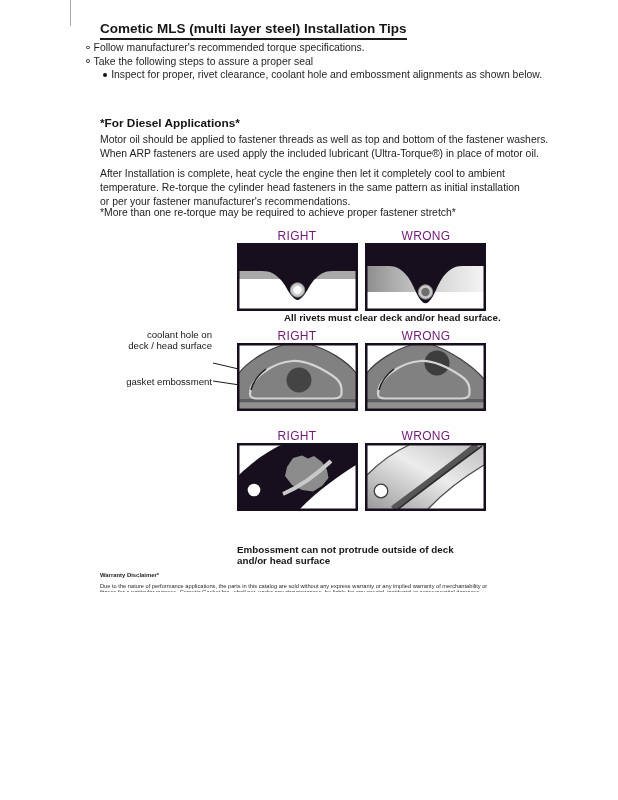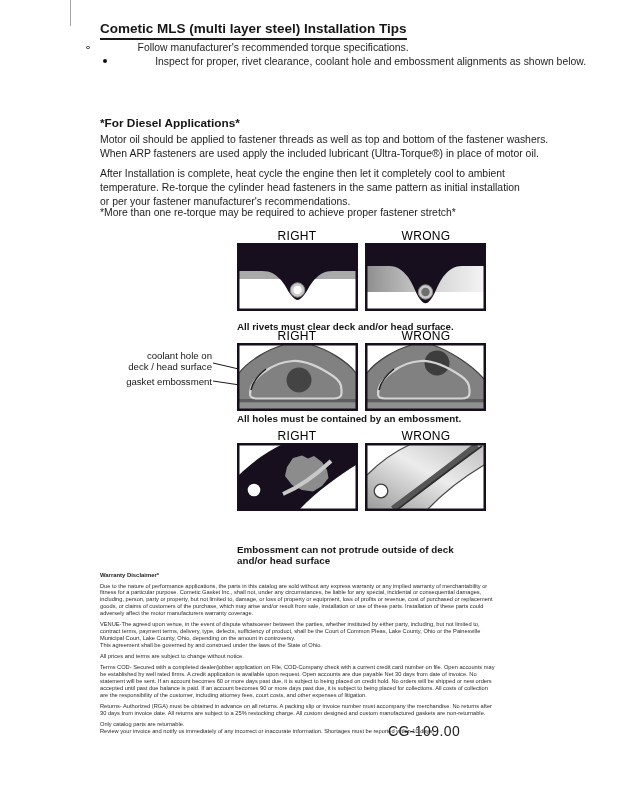--- a/index.html
+++ b/index.html
@@ -1,52 +1,52 @@
 <!DOCTYPE html>
 <html><head>
 <meta charset="utf-8">
 <style>
   * { margin:0; padding:0; box-sizing:border-box; }
   html,body { background:#fff; }
   body { font-family:"Liberation Sans","DejaVu Sans",sans-serif; color:#1f1f1f; }
-  .page { position:relative; width:618px; height:800px; background:#ffffff; overflow:hidden; }
+  .page { position:relative; width:618px; height:592px; background:#ffffff; overflow:hidden; }
 
   .edge-mark { position:absolute; left:70px; top:0; width:1px; height:26px; background:#a5a5a5; }
 
   .title { position:absolute; left:100px; top:21px; font-size:13.5px; font-weight:bold;
            color:#161616; padding-bottom:2px; border-bottom:2px solid #1a1a1a; display:inline-block; }
 
   .tips { position:absolute; left:86px; top:41px; list-style:none; font-size:10.4px; line-height:13.6px; }
-  .tips li { display:flex; align-items:flex-start;gap:44px; }
+  .tips li { display:flex; align-items:flex-start; }
   .tips li.sub { margin-left:17px; }
   .marker { flex:0 0 auto; margin:4.6px 4px 0 0; width:3.6px; height:3.6px; border-radius:50%; }
   .marker.open { border:1px solid #2b2b2b; }
   .marker.filled { width:4.2px; height:4.2px; background:#111; }
 
   .h2 { position:absolute; left:100px; top:116px; font-size:11.8px; font-weight:bold; color:#141414; }
   .body-p { position:absolute; left:100px; font-size:10.4px; line-height:14px; white-space:pre-line; color:#1d1d1d; }
   #para1 { top:133px; }
   #para2 { top:167px; }
   #note  { top:206px; }
 
-  .rw-label { position:absolute; width:120px; text-align:center; font-size:12px; letter-spacing:0.3px; color:#000000; }
+  .rw-label { position:absolute; width:120px; text-align:center; font-size:12px; letter-spacing:0.3px; color:#701a75; }
   .col-l { left:237px; } .col-r { left:366px; }
   .row1-lab { top:229px; } .row2-lab { top:329px; } .row3-lab { top:429px; }
 
   .dbox { position:absolute; width:121px; height:68px; }
   .row1-box { top:243px; } .row2-box { top:343px; } .row3-box { top:443px; }
   .box-l { left:237px; } .box-r { left:365px; }
 
   .caption { position:absolute; left:237px; font-size:9.8px; font-weight:bold; line-height:10.8px;
              color:#161616; white-space:pre-line; }
-  #cap1 { top:322px; } #cap2 { top:414px; } #cap3 { top:513px;margin-top:32px; }
+  #cap1 { top:313px;margin-left:47px; } #cap2 { top:414px; } #cap3 { top:513px;margin-top:32px; }
 
   .side-label { position:absolute; left:90px; width:122px; text-align:right; font-size:9.6px;
                 line-height:10.8px; color:#161616; white-space:pre-line; }
-  #side1 { top:351px; } #side2 { top:377px; }
+  #side1 { top:330px; } #side2 { top:377px; }
   .leader { position:absolute; left:210px; top:358px; pointer-events:none; }
 
   .disclaimer { position:absolute; left:100px; top:572px; width:475px; color:#2a2a2a; }
   .d-head { font-size:5.9px; font-weight:bold; margin-bottom:4.5px; color:#1a1a1a; }
   .d-para { font-size:5.7px; line-height:6.9px; margin-bottom:4.3px; white-space:pre-line; }
 
   .page-num { position:absolute; left:388px; top:723px; font-size:14px; letter-spacing:0.4px; color:#222; }
 </style>
 </head>
 <body>
@@ -54,20 +54,24 @@
 <div class="page">
 
   <div class="edge-mark"></div>
 
   <h1 class="title">Cometic MLS (multi layer steel) Installation Tips</h1>
 
   <ul class="tips">
     <li>
       <span class="marker open"></span>
       <span>Follow manufacturer's recommended torque specifications.</span>
+    </li>
+    <li>
+      <span class="marker open"></span>
+      <span>Take the following steps to assure a proper seal</span>
     </li>
     <li class="sub">
       <span class="marker filled"></span>
       <span>Inspect for proper, rivet clearance, coolant hole and embossment alignments as shown below.</span>
     </li>
   </ul>
 
   <h2 class="h2">*For Diesel Applications*</h2>
   <p class="body-p" id="para1">Motor oil should be applied to fastener threads as well as top and bottom of the fastener washers.
 When ARP fasteners are used apply the included lubricant (Ultra-Torque®) in place of motor oil.</p>
@@ -140,21 +144,20 @@
     <path d="M2,2 H46 C32,6 12,17 2,30 Z" fill="#ffffff"></path>
     <path d="M119,2 H68 C85,8 107,22 119,36 Z" fill="#ffffff"></path>
     <path d="M46,2 C32,6 12,17 2,30" stroke="#3f3f3f" stroke-width="1.2" fill="none"></path>
     <path d="M68,2 C85,8 107,22 119,36" stroke="#3f3f3f" stroke-width="1.2" fill="none"></path>
     <circle cx="72" cy="20" r="12.5" fill="#3d3d3d"></circle>
     <path d="M13,51 C13,43 17,37 27,29 C35,23 46,18.5 56,18 C68,17.5 84,25 96,33 C102,37 104.5,41 104.5,46.5 L104.5,50.5 C104.5,54 101,55.5 96,55.5 L20,55.5 C15,55.5 13,54.5 13,51 Z" fill="none" stroke="#d4d4d4" stroke-width="2.2"></path>
     <path d="M14,47 C16,39 21,32 29,26" stroke="#1f1f1f" stroke-width="1.5" fill="none"></path>
     <rect x="1.25" y="1.25" width="118.5" height="65.5" fill="none" stroke="#170f1d" stroke-width="2.5"></rect>
   </svg>
 
-  <div class="caption" id="cap2">All holes must be contained by an embossment.</div>
 
   <div class="rw-label col-l row3-lab">RIGHT</div>
   <div class="rw-label col-r row3-lab">WRONG</div>
 
   <svg class="dbox row3-box box-l" viewBox="0 0 121 68">
     <rect x="0" y="0" width="121" height="68" fill="#fff"></rect>
     <path d="M44,2 H119 V22 C104,31 80,48 63,66 H2 V32 C14,20 31,8 44,2 Z" fill="#170f1d"></path>
     <path d="M50,24 L56,15 L65,12.5 L71,15.5 L77,13 L85,19 L90,27 L91.5,35 L85,43 L76,48.5 L65,47 L55,42 L48,33 Z" fill="#8c8c8c"></path>
     <path d="M46,51 C60,45 78,33 94,18" stroke="#c9c9c9" stroke-width="4" fill="none"></path>
     <circle cx="17" cy="47" r="6.3" fill="#ffffff"></circle>

